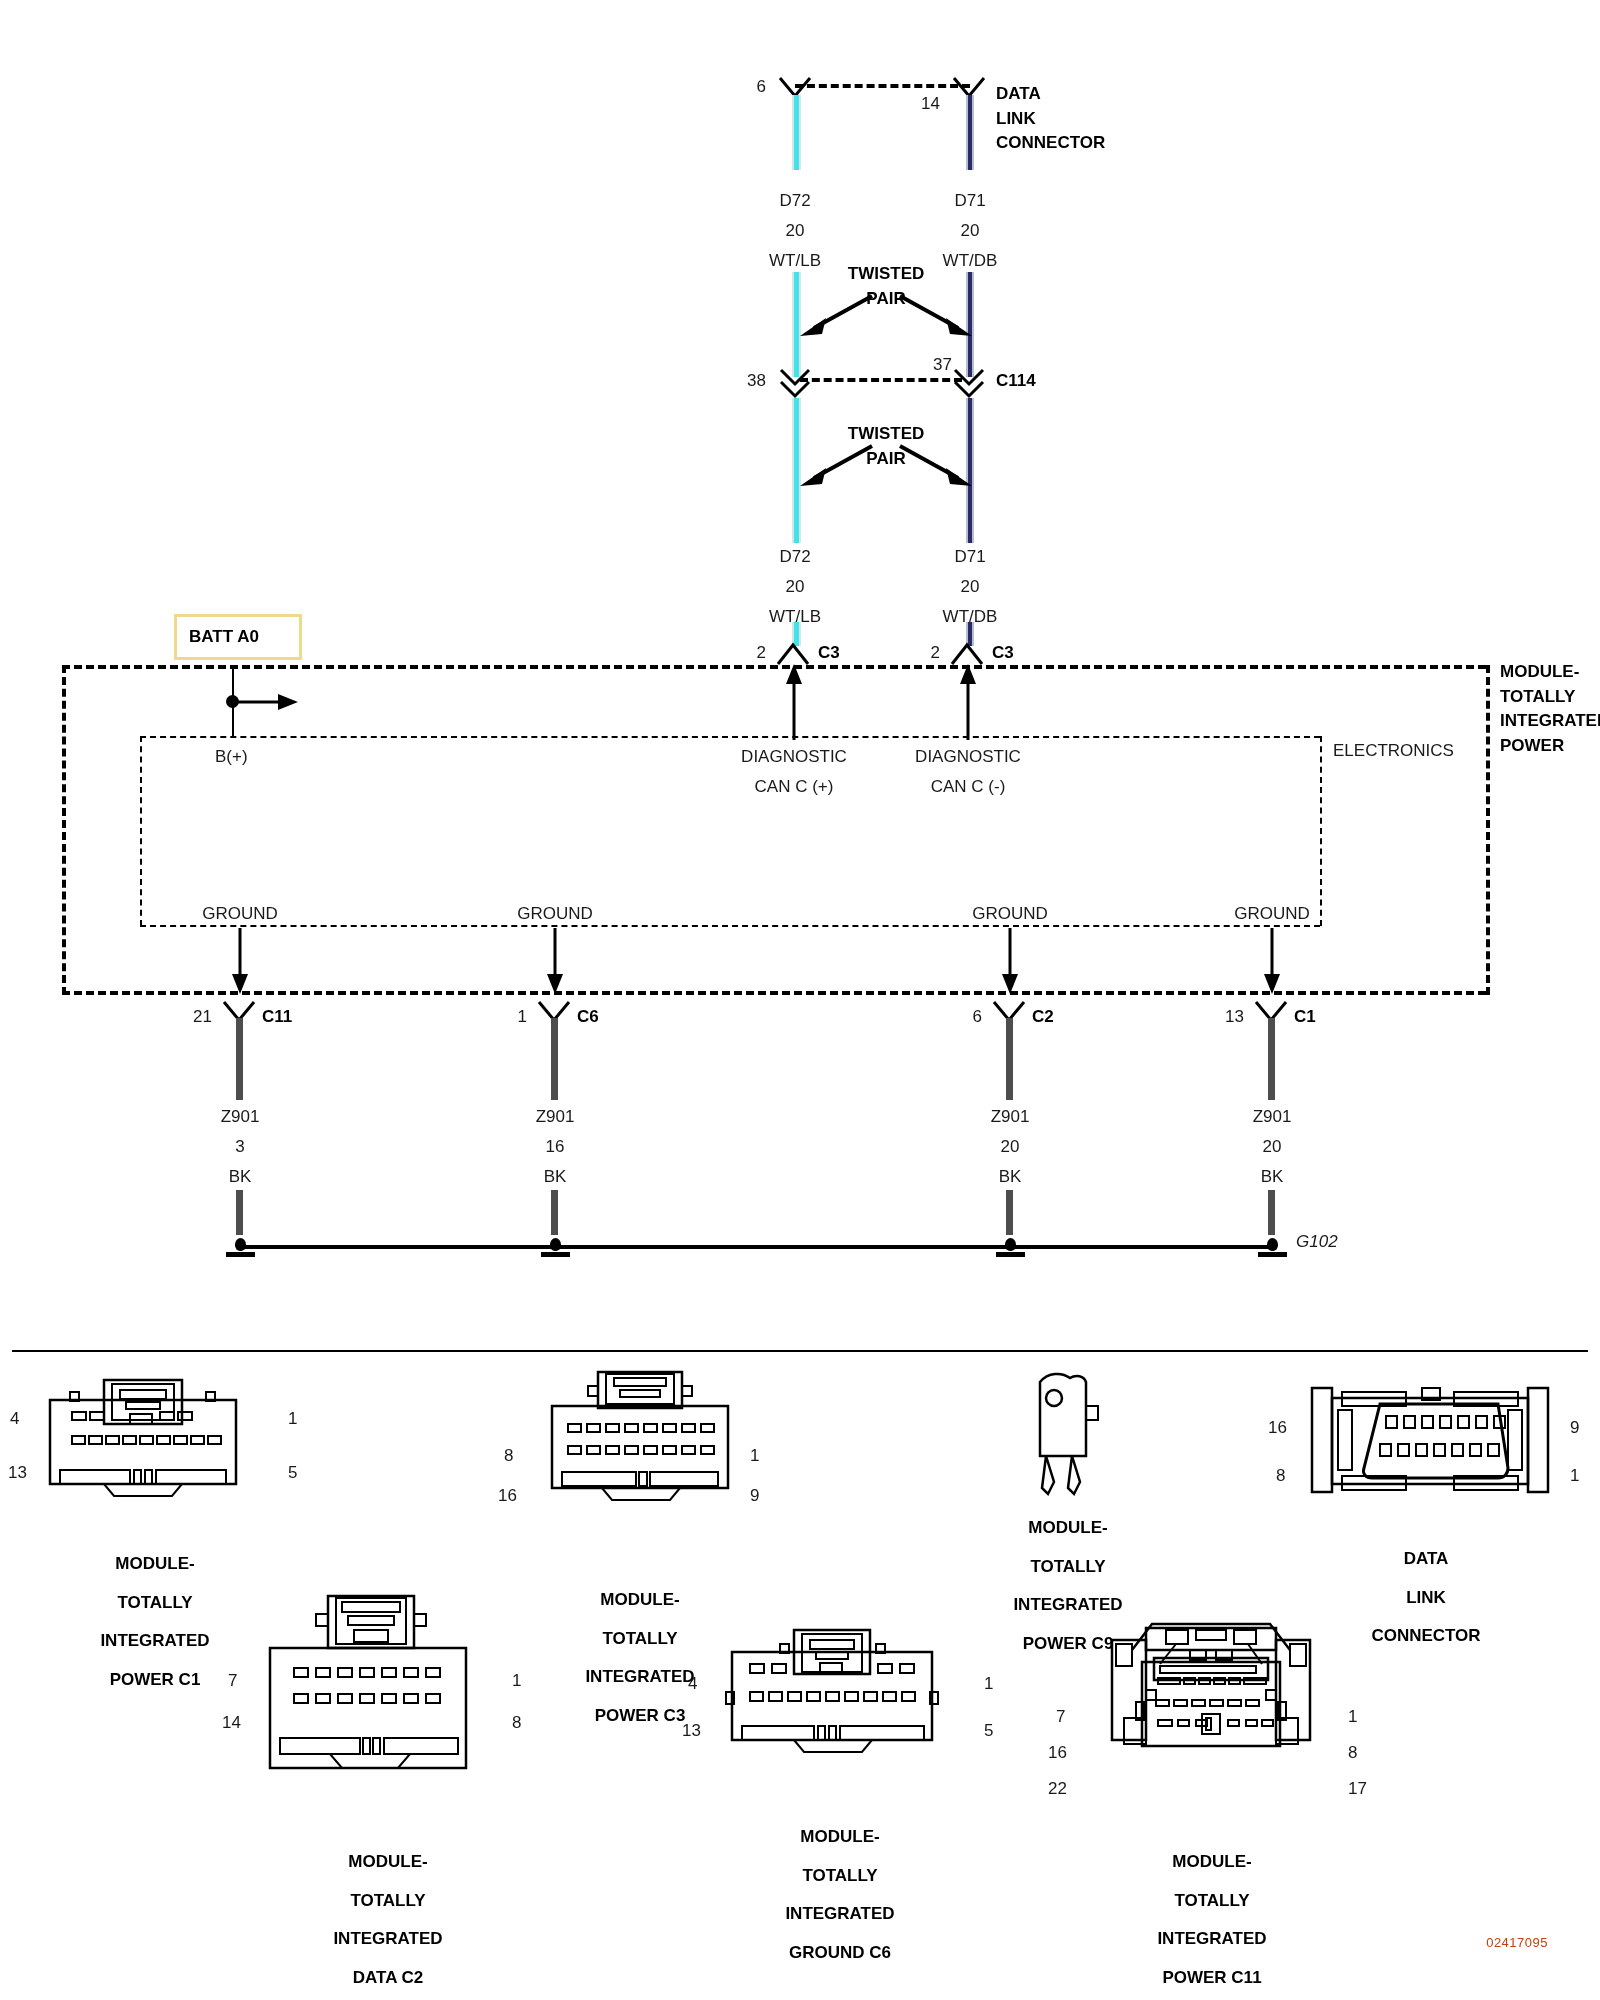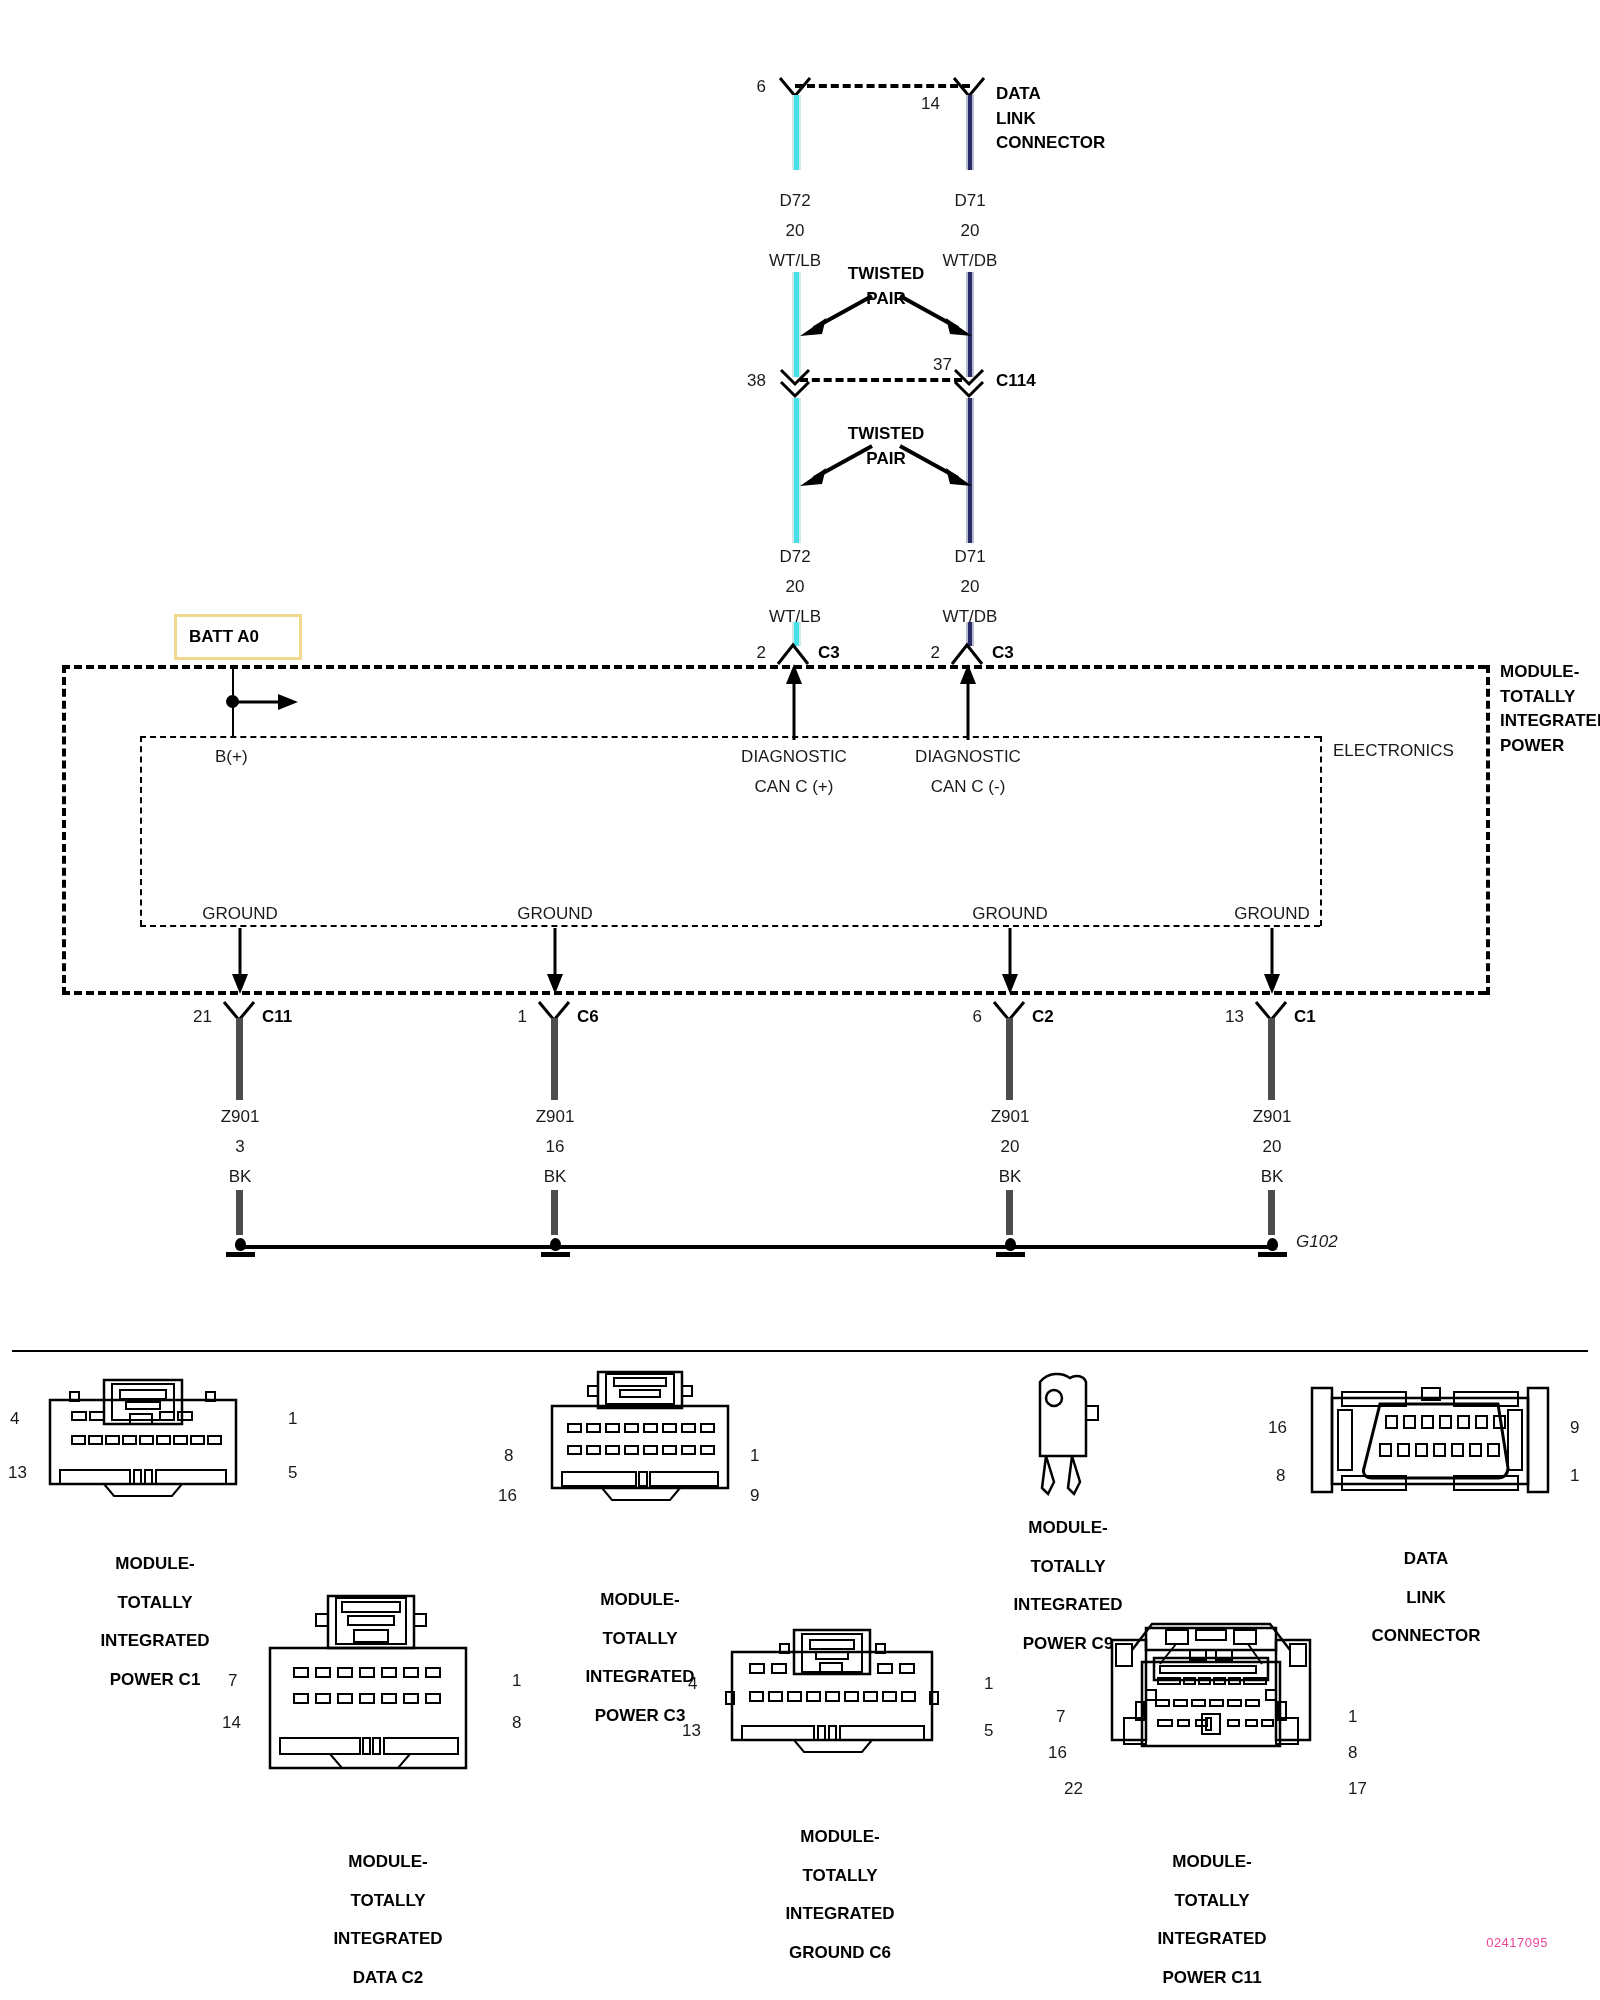--- a/index.html
+++ b/index.html
@@ -29,21 +29,21 @@
   .solid-h3{position:absolute;height:0;border-top:4px solid #000;}
 
   .battbox{position:absolute;border:3px solid #f0d98c;background:#fff;
            display:flex;align-items:center;padding:0 12px;box-sizing:border-box;}
 
   .seplineTop{position:absolute;height:0;border-top:2px solid #000;}
 
   .gnd-dot{position:absolute;width:11px;height:13px;background:#000;border-radius:50% 50% 45% 45%;}
   .gnd-bar{position:absolute;height:5px;background:#000;}
 
-  .refnum{position:absolute;font-size:13px;font-family:"Liberation Sans",sans-serif;color:#ec4899;letter-spacing:.5px;}
+  .refnum{position:absolute;font-size:13px;font-family:"Liberation Sans",sans-serif;color:#c2410c;letter-spacing:.5px;}
 
   svg{position:absolute;overflow:visible;}
   .stk{stroke:#000;fill:none;}
 </style>
 </head>
 <body>
 
 <div class="dash-h" style="left:795px;top:84px;width:175px;"></div>
 
 <svg style="left:778px;top:76px;width:36px;height:26px;">
@@ -527,21 +527,21 @@
     <rect x="106" y="106" width="11" height="6"></rect>
     <rect x="138" y="106" width="11" height="6"></rect>
       <rect x="156" y="106" width="11" height="6"></rect>
     <rect x="172" y="106" width="11" height="6"></rect>
   </g>
   <rect class="stk" stroke-width="2" x="112" y="100" width="18" height="20"></rect>
   <rect class="stk" stroke-width="2" x="116" y="104" width="5" height="12"></rect>
 </svg>
 <div class="lbl abs" style="left:1056px;top:1708px;">7</div>
 <div class="lbl abs" style="left:1048px;top:1744px;">16</div>
-<div class="lbl abs" style="left:1048px;top:1780px;margin-left:16px;">22</div>
+<div class="lbl abs" style="left:1048px;top:1780px;">22</div>
 <div class="lbl abs" style="left:1348px;top:1708px;">1</div>
 <div class="lbl abs" style="left:1348px;top:1744px;">8</div>
 <div class="lbl abs" style="left:1348px;top:1780px;">17</div>
 <div class="abs" style="left:1212px;top:1850px;transform:translateX(-50%);text-align:center;">
   <div class="lbl-blk" style="margin-bottom:14px;">MODULE-</div>
   <div class="lbl-blk" style="margin-bottom:14px;">TOTALLY</div>
   <div class="lbl-blk" style="margin-bottom:14px;">INTEGRATED</div>
   <div class="lbl-blk">POWER C11</div>
 </div>
 

